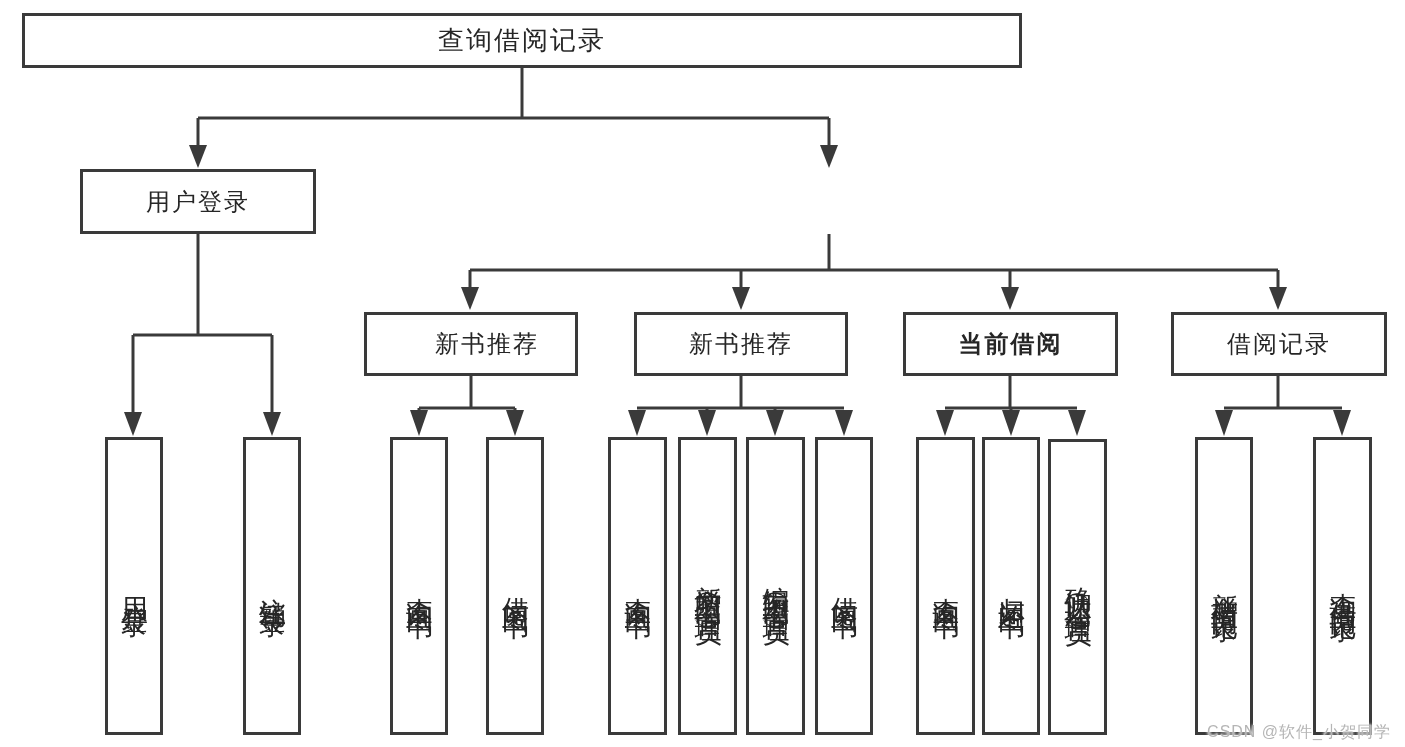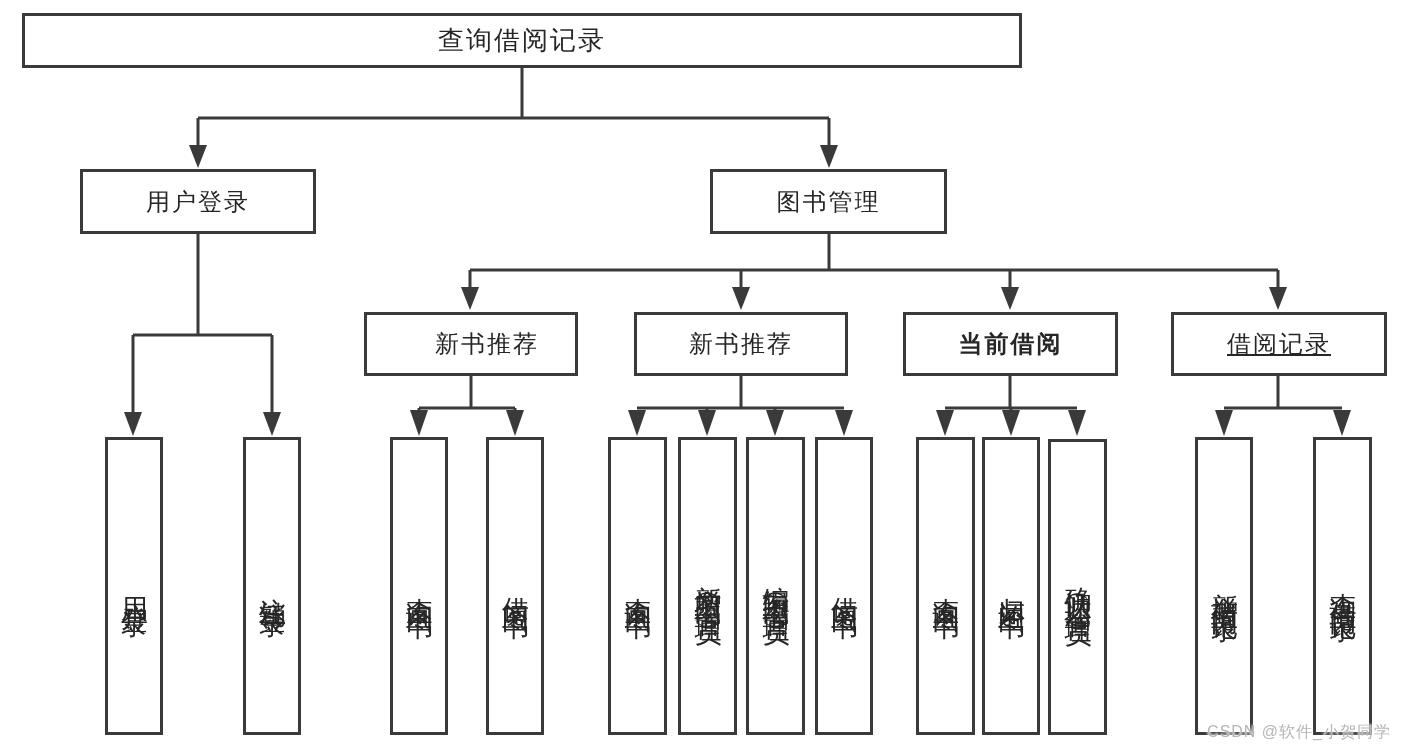--- a/index.html
+++ b/index.html
@@ -143,34 +143,31 @@
     </g>
   </svg>
 
   <div class="node h title" style="left:22px; top:13px; width:1000px; height:55px;">
     <span>查询借阅记录</span>
   </div>
 
   <div class="node h" style="left:80px; top:169px; width:236px; height:65px;">
     <span>用户登录</span>
   </div>
-  <div class="node h" style="left:710px; top:169px; width:237px; height:65px;">
-    <span>图书管理</span>
-  </div>
 
   <div class="node h" style="left:364px; top:312px; width:214px; height:64px;padding-left:32px;">
     <span>新书推荐</span>
   </div>
   <div class="node h" style="left:634px; top:312px; width:214px; height:64px;">
     <span>新书推荐</span>
   </div>
   <div class="node h" style="left:903px; top:312px; width:215px; height:64px;font-weight:bold;">
     <span>当前借阅</span>
   </div>
-  <div class="node h" style="left:1171px; top:312px; width:216px; height:64px;text-decoration:underline;">
+  <div class="node h" style="left:1171px; top:312px; width:216px; height:64px;">
     <span>借阅记录</span>
   </div>
 
   <div class="node v" style="left:105px; top:437px; width:58px; height:298px;">
     <span>用户登录</span>
   </div>
   <div class="node v" style="left:243px; top:437px; width:58px; height:298px;">
     <span>注销登录</span>
   </div>
 

